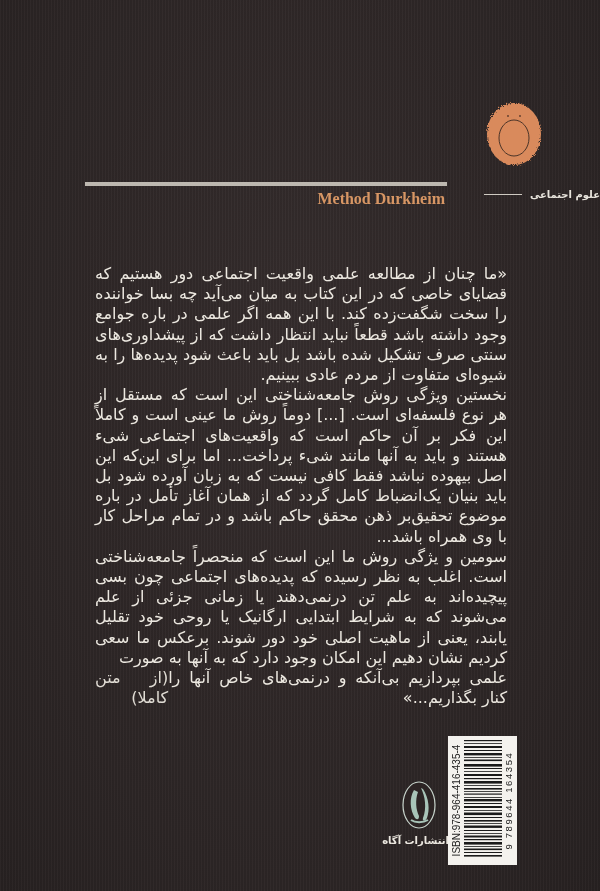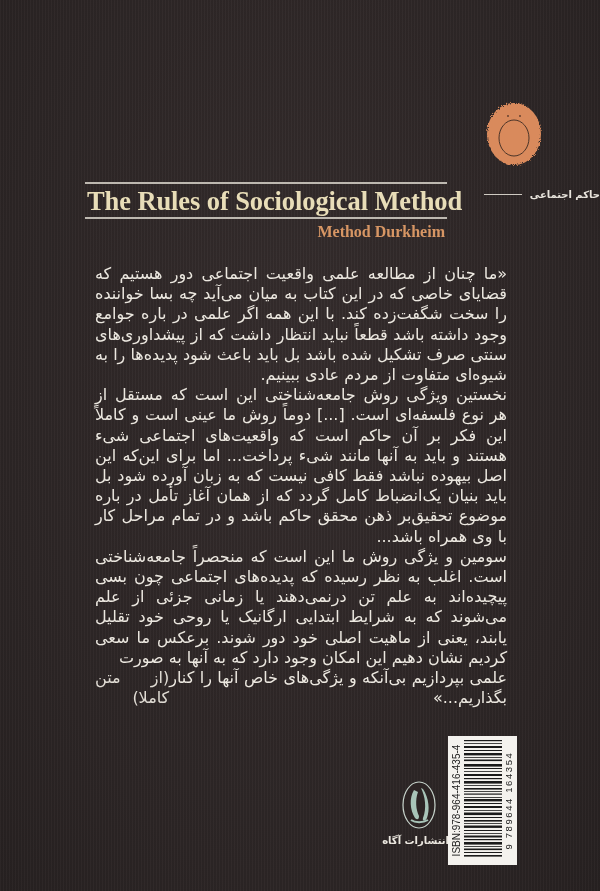--- a/index.html
+++ b/index.html
@@ -205,37 +205,36 @@
         </filter>
       </defs>
       <ellipse cx="30" cy="33" rx="27" ry="31" fill="#d98a5c" filter="url(#rough)"></ellipse>
       <ellipse cx="30" cy="37" rx="15" ry="18" fill="none" stroke="#3a2a22" stroke-width="0.9"></ellipse>
       <circle cx="24" cy="15" r="0.9" fill="#5a3a2a"></circle>
       <circle cx="36" cy="15" r="0.9" fill="#5a3a2a"></circle>
     </svg>
   </div>
 
   <div class="series">
-    <span class="series-label">حاکم اجتماعی</span>
+    <span class="series-label">علوم اجتماعی</span>
     <span class="series-rule"></span>
   </div>
 
   <div class="title-block">
     <div class="rule"></div>
-    <div class="title">The Rules of Sociological Method</div>
     <div class="rule"></div>
     <div class="author">Method Durkheim</div>
   </div>
 
   <div class="blurb">
     <p>«ما چنان از مطالعه علمی واقعیت اجتماعی دور هستیم که قضایای خاصی که در این کتاب به میان می‌آید چه بسا خواننده را سخت شگفت‌زده کند. با این همه اگر علمی در باره جوامع وجود داشته باشد قطعاً نباید انتظار داشت که از پیشداوری‌های سنتی صرف تشکیل شده باشد بل باید باعث شود پدیده‌ها را به شیوه‌ای متفاوت از مردم عادی ببینیم.</p>
     <p>نخستین ویژگی روش جامعه‌شناختی این است که مستقل از هر نوع فلسفه‌ای است. [...] دوماً روش ما عینی است و کاملاً این فکر بر آن حاکم است که واقعیت‌های اجتماعی شیء هستند و باید به آنها مانند شیء پرداخت... اما برای این‌که این اصل بیهوده نباشد فقط کافی نیست که به زبان آورده شود بل باید بنیان یک‌انضباط کامل گردد که از همان آغاز تأمل در باره موضوع تحقیق‌بر ذهن محقق حاکم باشد و در تمام مراحل کار با وی همراه باشد...</p>
     <p>سومین و یژگی روش ما این است که منحصراً جامعه‌شناختی است. اغلب به نظر رسیده که پدیده‌های اجتماعی چون بسی پیچیده‌اند به علم تن درنمی‌دهند یا زمانی جزئی از علم می‌شوند که به شرایط ابتدایی ارگانیک یا روحی خود تقلیل یابند، یعنی از ماهیت اصلی خود دور شوند. برعکس ما سعی کردیم نشان دهیم این امکان وجود دارد که به آنها به صورت</p>
     <div class="last-line">
-      <span>علمی بپردازیم بی‌آنکه و یژگی‌های خاص آنها را کنار بگذاریم...»</span>
+      <span>علمی بپردازیم بی‌آنکه و درنمی‌های خاص آنها را کنار بگذاریم...»</span>
       <span class="source">(از متن کاملا)</span>
     </div>
   </div>
 
   <div class="publisher">
     <div class="logo">
       <svg width="36" height="50" viewBox="0 0 36 50">
         <ellipse cx="18" cy="25" rx="16" ry="23" fill="#2c2424" stroke="#c8d4cc" stroke-width="1.2"></ellipse>
         <path d="M13 10 C8 18, 9 30, 14 38 C16 40, 18 40, 18 36 C15 30, 14 20, 17 12 Z" fill="#a8c4b8"></path>
         <path d="M20 8 C24 16, 26 28, 22 38 C21 41, 24 42, 26 38 C29 30, 28 18, 22 9 Z" fill="#a8c4b8"></path>

